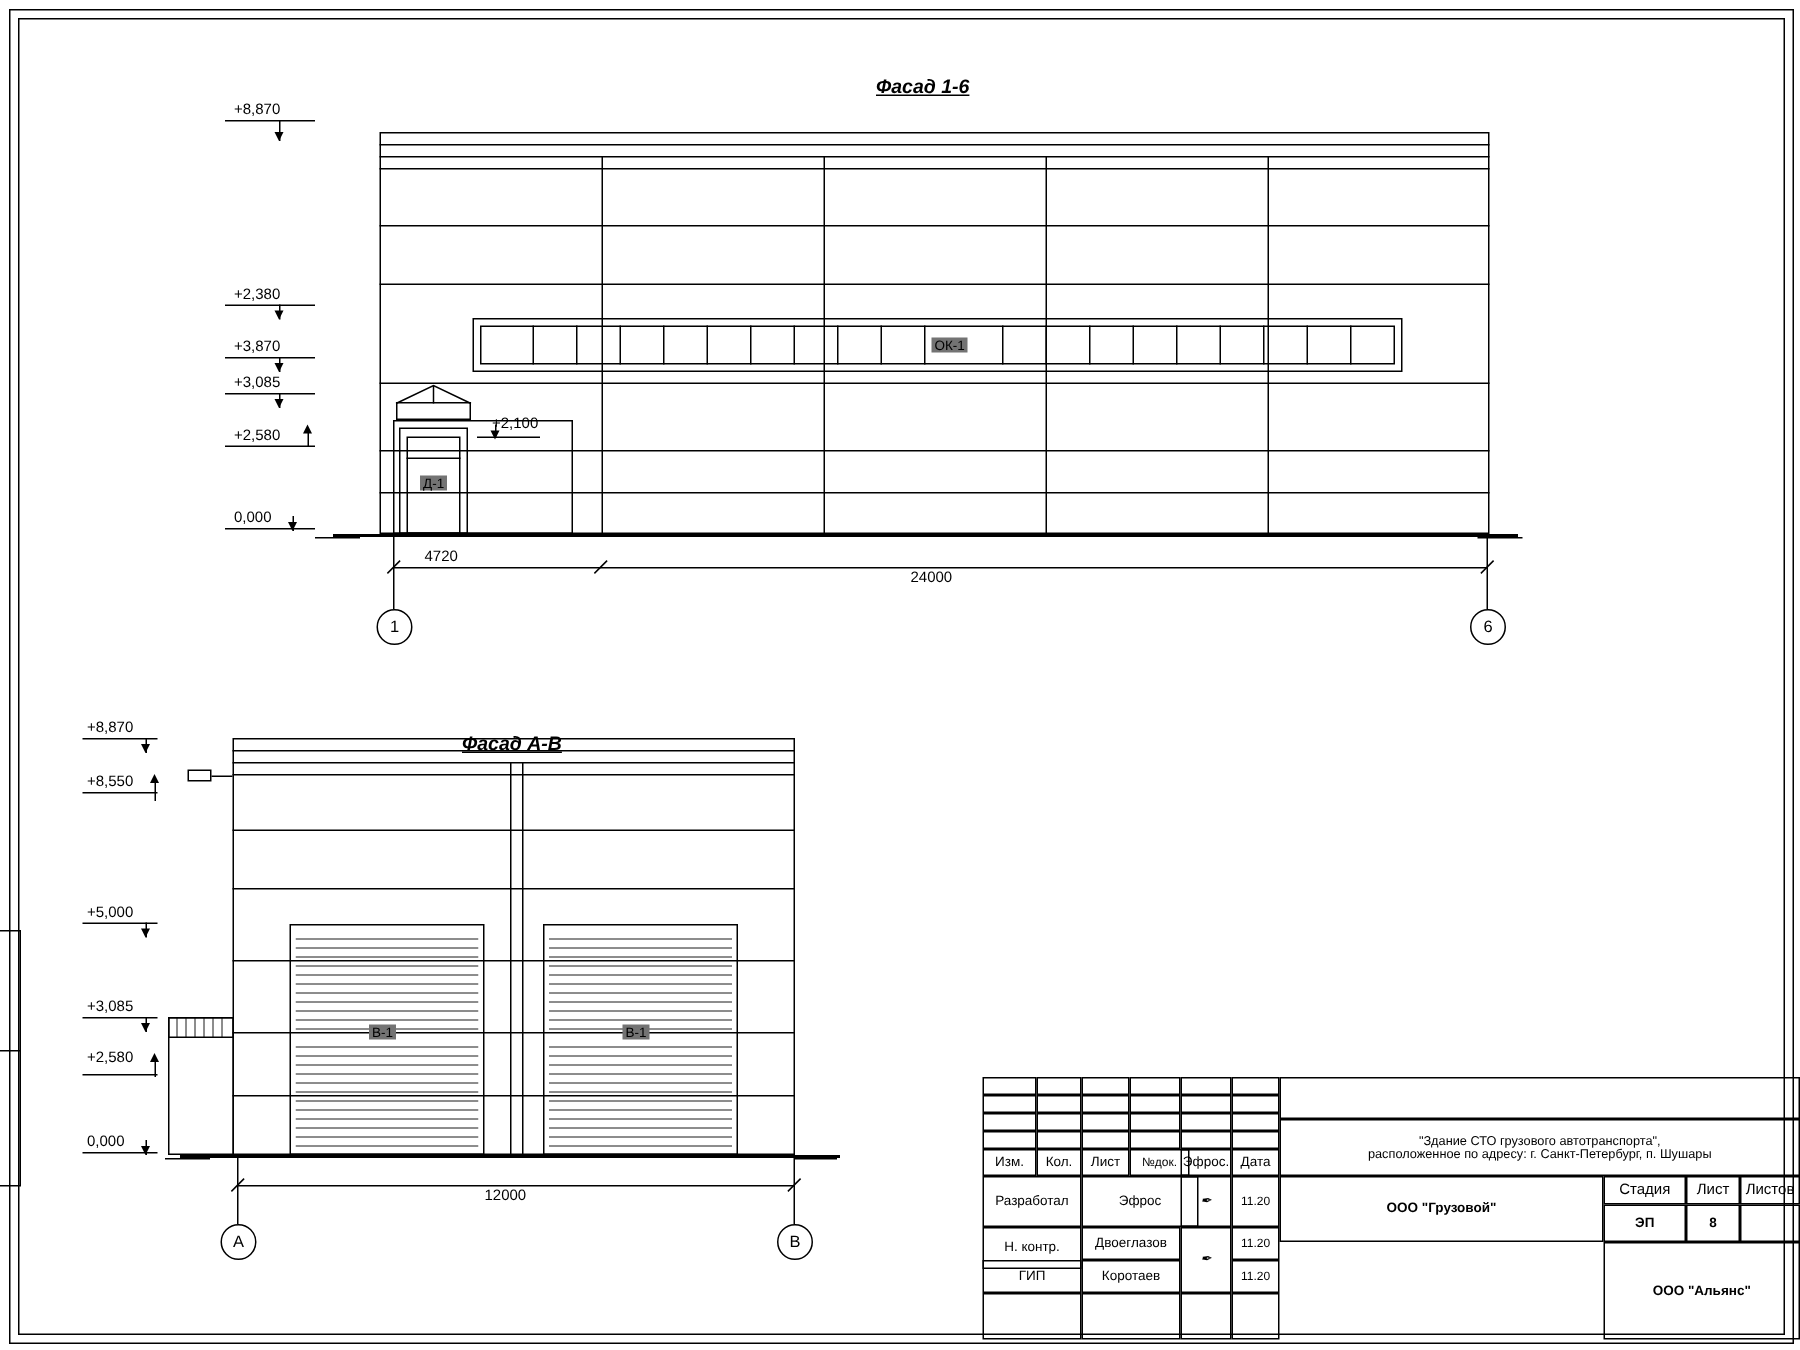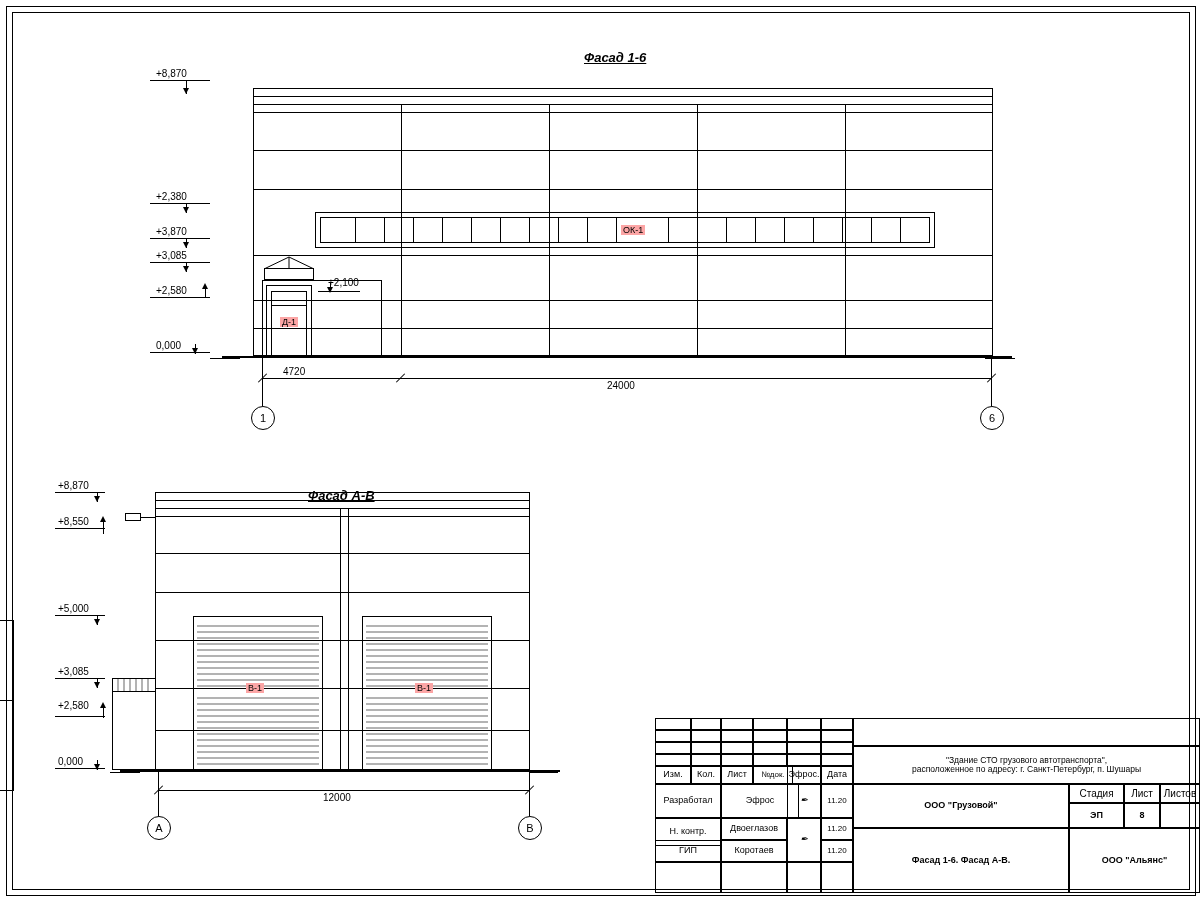--- a/index.html
+++ b/index.html
@@ -16,21 +16,21 @@
   .ln{position:absolute;background:#000;}
   .h{height:1px;}
   .v{width:1px;}
   .lvl-txt{position:absolute;font-size:10px;white-space:nowrap;}
   .arrowdn{position:absolute;width:0;height:0;border-left:3px solid transparent;border-right:3px solid transparent;border-top:6px solid #000;}
   .arrowup{position:absolute;width:0;height:0;border-left:3px solid transparent;border-right:3px solid transparent;border-bottom:6px solid #000;}
   .circ{position:absolute;border:1px solid #000;border-radius:50%;width:22px;height:22px;
         display:flex;align-items:center;justify-content:center;font-size:11px;background:#fff;}
   .dimtick{position:absolute;width:1px;height:12px;background:#000;transform:rotate(45deg);}
   .box{position:absolute;border:1px solid #000;box-sizing:border-box;}
-  .lbl{position:absolute;font-size:9px;background:#fca5a5;padding:0 2px;white-space:nowrap;}
+  .lbl{position:absolute;font-size:9px;background:#737373;padding:0 2px;white-space:nowrap;}
   
   .stamp{position:absolute;left:655px;top:718px;width:545px;height:175px;}
   .stamp div.cell{position:absolute;box-sizing:border-box;border:1px solid #000;
         font-size:9px;display:flex;align-items:center;justify-content:center;text-align:center;
         overflow:hidden;line-height:1.1;}
   .stamp .big{font-size:15px;font-weight:bold;}
   .stamp .med{font-size:11px;font-weight:bold;}
   .sig{font-family:"Liberation Serif", serif;font-style:italic;font-size:11px;}
 </style>
 </head>
@@ -351,17 +351,16 @@
     </div>
     <div class="cell med" style="left:198px;top:66px;width:216px;height:44px">ООО "Грузовой"</div>
 
     <div class="cell" style="left:414px;top:66px;width:55px;height:19px;font-size:10px">Стадия</div>
     <div class="cell" style="left:469px;top:66px;width:36px;height:19px;font-size:10px">Лист</div>
     <div class="cell" style="left:505px;top:66px;width:40px;height:19px;font-size:10px">Листов</div>
     <div class="cell med" style="left:414px;top:85px;width:55px;height:25px">ЭП</div>
     <div class="cell med" style="left:469px;top:85px;width:36px;height:25px">8</div>
     <div class="cell" style="left:505px;top:85px;width:40px;height:25px"></div>
 
-    <div class="cell med" style="left:198px;top:110px;width:216px;height:65px">Фасад 1-6. Фасад А-В.</div>
     <div class="cell med" style="left:414px;top:110px;width:131px;height:65px">ООО "Альянс"</div>
   </div>
 
 </div>
 
 </body></html>

